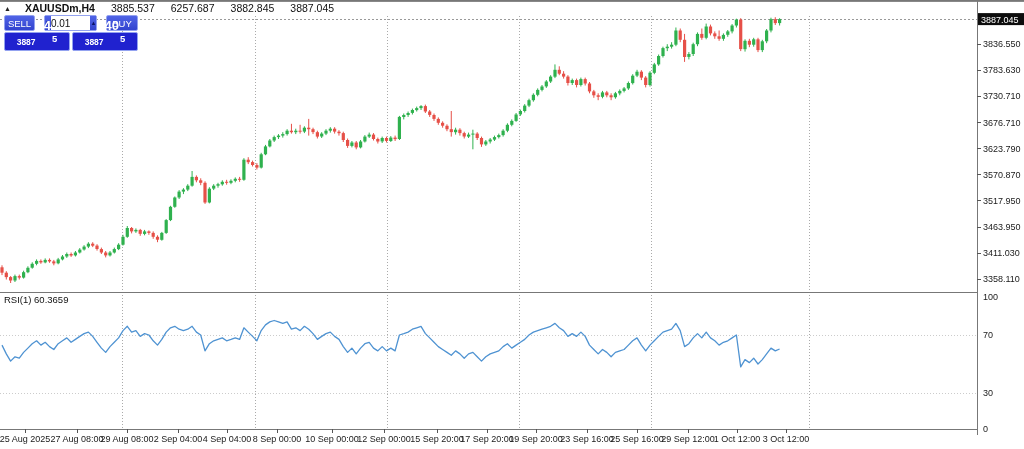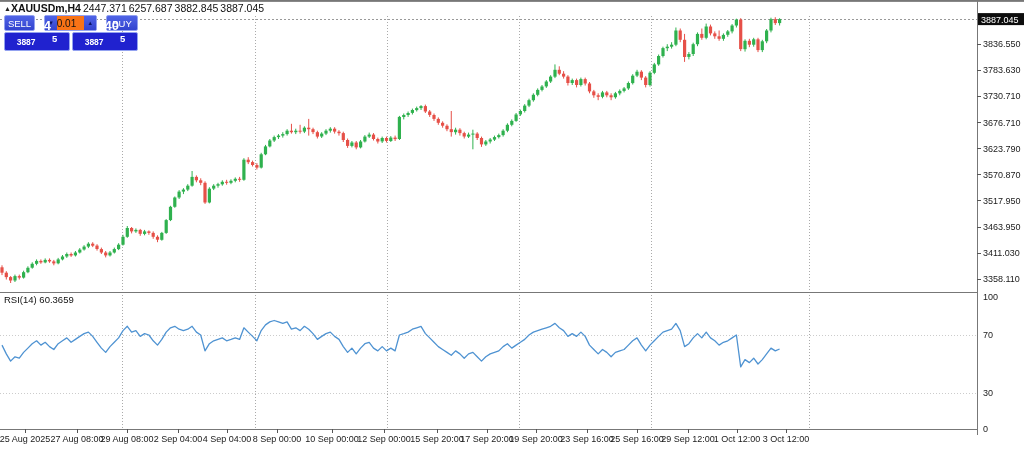--- a/index.html
+++ b/index.html
@@ -1,53 +1,53 @@
 <!DOCTYPE html>
 <html><head>
 <meta charset="utf-8">
 <style>
   html,body{margin:0;padding:0;background:#e8e8e8;}
   .screen{position:relative;width:1024px;height:449px;background:#ffffff;
     font-family:"Liberation Sans",sans-serif;overflow:hidden;border-top:1px solid #777;}
   .titlebar{position:absolute;left:4px;top:1px;height:12px;display:flex;align-items:center;
-    gap:2px;font-size:10.5px;color:#111;white-space:nowrap;z-index:5;}
+    gap:16px;font-size:10.5px;color:#111;white-space:nowrap;z-index:5;}
   .titlebar .tri{font-size:7px;color:#222;margin-right:-2px;}
   .titlebar b{font-weight:bold;}
   
   .panel{position:absolute;left:4px;top:14px;width:134px;z-index:6;}
   .row1{display:flex;height:16px;gap:9px;}
   .btn{background:linear-gradient(#5064e6,#3243cf);color:#fff;font-size:9.5px;
     display:flex;align-items:center;justify-content:center;border:1px solid #93a2f0;
     border-radius:2px;box-sizing:border-box;}
   .sell{flex:0 0 31px;}
   .buy{flex:0 0 32px;}
   .stepper{flex:1;display:flex;background:#3243cf;border:1px solid #93a2f0;border-radius:2px;
     box-sizing:border-box;overflow:hidden;}
   .step{width:13px;display:flex;align-items:center;justify-content:center;
     color:#0a1266;font-size:6px;background:linear-gradient(#5064e6,#3243cf);}
-  .vol{flex:1;background:#f97316;color:#111;font-size:10px;display:flex;align-items:center;
-    justify-content:flex-end;padding-right:8px;}
+  .vol{flex:1;background:#ffffff;color:#111;font-size:10px;display:flex;align-items:center;
+    justify-content:flex-end;padding-right:20px;}
   .row2{display:flex;gap:2px;height:19px;margin-top:1px;}
   .pricebox{flex:1;background:#2022cf;border:1px solid #93a2f0;border-radius:2px;color:#fff;
     display:flex;align-items:flex-end;justify-content:center;padding-bottom:1px;box-sizing:border-box;}
   .pb-small{font-size:8.5px;font-weight:bold;margin-bottom:2px;}
   .pb-big{font-size:13px;font-weight:bold;line-height:15px;margin:16px 1px;text-align:center;}
   .pb-sup{font-size:9.5px;font-weight:bold;align-self:flex-start;margin-top:0px;}
   .rsi-label{position:absolute;left:4px;top:293px;font-size:9.5px;color:#111;z-index:5;}
   svg text{font-family:"Liberation Sans",sans-serif;}
 </style>
 </head>
 <body>
 
 <div class="screen">
 
   <div class="titlebar">
     <span class="tri">▲</span>
     <b>XAUUSDm,H4</b>
-    <span>2447.371</span>
+    <span>3885.537</span>
     <span>6257.687</span>
     <span>3882.845</span>
     <span>3887.045</span>
   </div>
 
   <div class="panel">
     <div class="row1">
       <div class="btn sell">SELL</div>
       <div class="stepper">
         <div class="step">▼</div>
@@ -63,21 +63,21 @@
         <span class="pb-sup">5</span>
       </div>
       <div class="pricebox">
         <span class="pb-small">3887</span>
         <span class="pb-big">40</span>
         <span class="pb-sup">5</span>
       </div>
     </div>
   </div>
 
-  <div class="rsi-label">RSI(14) 60.3659</div>
+  <div class="rsi-label">RSI(1) 60.3659</div>
 
   <svg id="chart" width="1024" height="449" viewBox="0 0 1024 449" style="position:absolute;left:0;top:0;">
       <line x1="122.5" y1="15" x2="122.5" y2="428" stroke="#aaaaaa" stroke-width="1" stroke-dasharray="1,2" shape-rendering="crispEdges"></line>
       <line x1="255.5" y1="15" x2="255.5" y2="428" stroke="#aaaaaa" stroke-width="1" stroke-dasharray="1,2" shape-rendering="crispEdges"></line>
       <line x1="387.5" y1="15" x2="387.5" y2="428" stroke="#aaaaaa" stroke-width="1" stroke-dasharray="1,2" shape-rendering="crispEdges"></line>
       <line x1="519.5" y1="15" x2="519.5" y2="428" stroke="#aaaaaa" stroke-width="1" stroke-dasharray="1,2" shape-rendering="crispEdges"></line>
       <line x1="651.5" y1="15" x2="651.5" y2="428" stroke="#aaaaaa" stroke-width="1" stroke-dasharray="1,2" shape-rendering="crispEdges"></line>
       <line x1="809.5" y1="15" x2="809.5" y2="428" stroke="#aaaaaa" stroke-width="1" stroke-dasharray="1,2" shape-rendering="crispEdges"></line>
       <line x1="0" y1="334.5" x2="977" y2="334.5" stroke="#cccccc" stroke-width="1" stroke-dasharray="1,2" shape-rendering="crispEdges"></line>
       <line x1="0" y1="392.5" x2="977" y2="392.5" stroke="#cccccc" stroke-width="1" stroke-dasharray="1,2" shape-rendering="crispEdges"></line>

